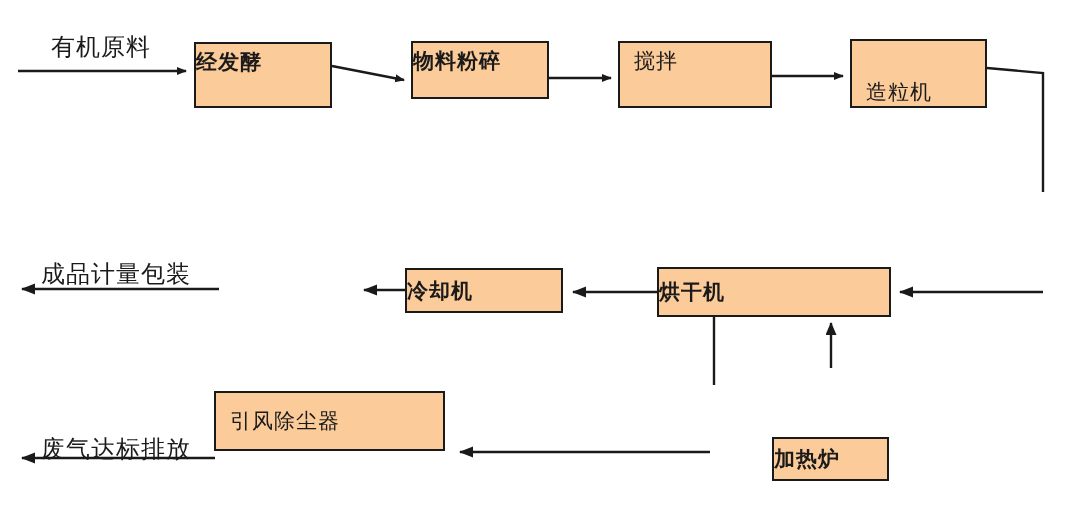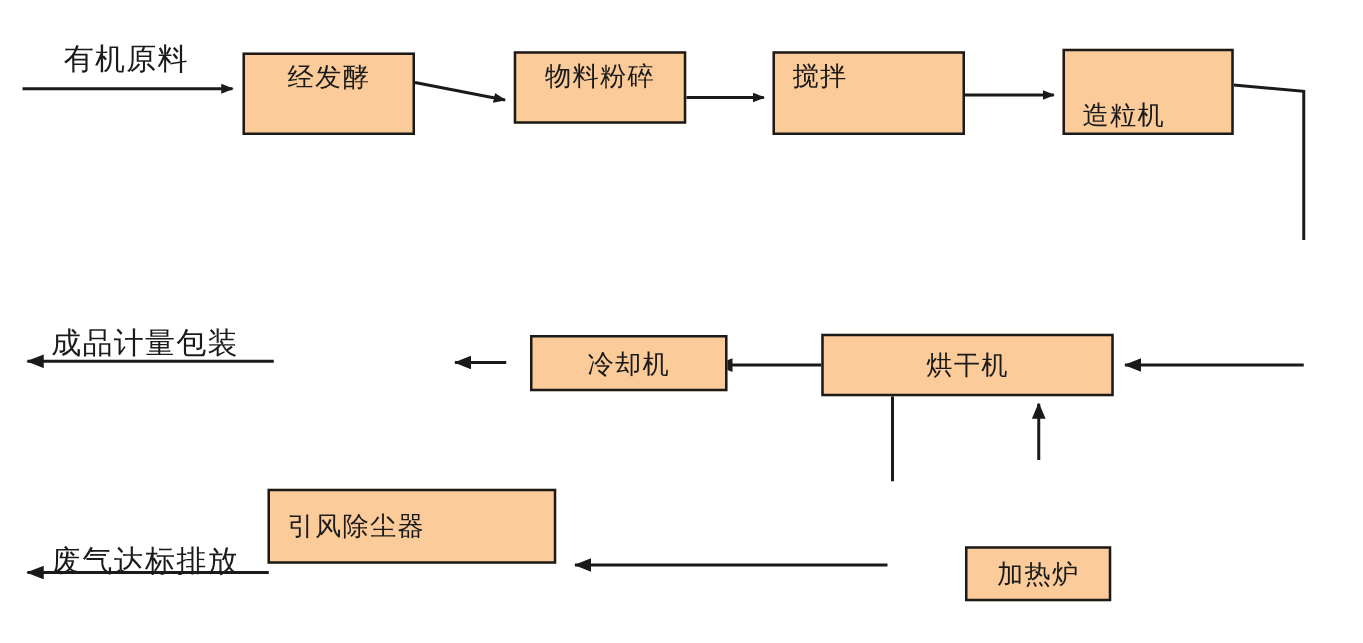--- a/index.html
+++ b/index.html
@@ -29,21 +29,21 @@
     box-sizing: border-box;
     background: #fbcb99;
     border: 2px solid #1a1a1a;
     display: flex;
     align-items: center;
     color: #1a1a1a;
     font-size: 21px;
     letter-spacing: 1px;
     white-space: nowrap;
   }
-  .node.center-text { justify-content: center; }
+  .node.center-text { justify-content: flex-start; font-weight: bold; }
   .node.left-text { justify-content: flex-start; padding-left: 14px; }
   .node.top-text { align-items: flex-start; padding-top: 4px; }
   .edge-label {
     position: absolute;
     color: #1a1a1a;
     font-size: 24px;
     letter-spacing: 1px;
     white-space: nowrap;
   }
 </style>
@@ -104,21 +104,21 @@
 
   <div class="node left-text top-text" style="left:618px; top:41px; width:154px; height:67px;">
     <span>搅拌</span>
   </div>
 
   <div class="node left-text top-text" style="left:850px; top:39px; width:137px; height:69px;align-items:flex-end;">
     <span>造粒机</span>
   </div>
 
 
-  <div class="node center-text" style="left:405px; top:268px; width:158px; height:45px;margin-left:19px;">
+  <div class="node center-text" style="left:405px; top:268px; width:158px; height:45px;">
     <span>冷却机</span>
   </div>
 
   <div class="node center-text" style="left:657px; top:267px; width:234px; height:50px;">
     <span>烘干机</span>
   </div>
 
   <div class="node left-text" style="left:214px; top:391px; width:231px; height:60px;">
     <span>引风除尘器</span>
   </div>

